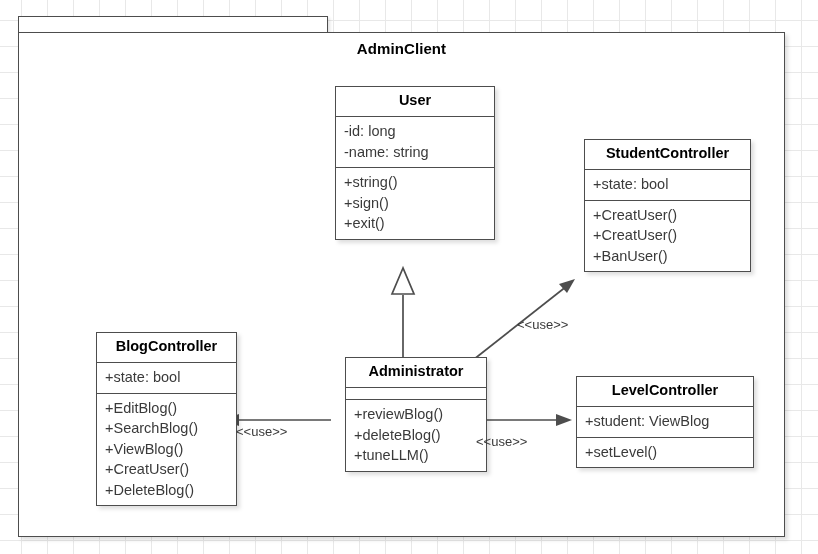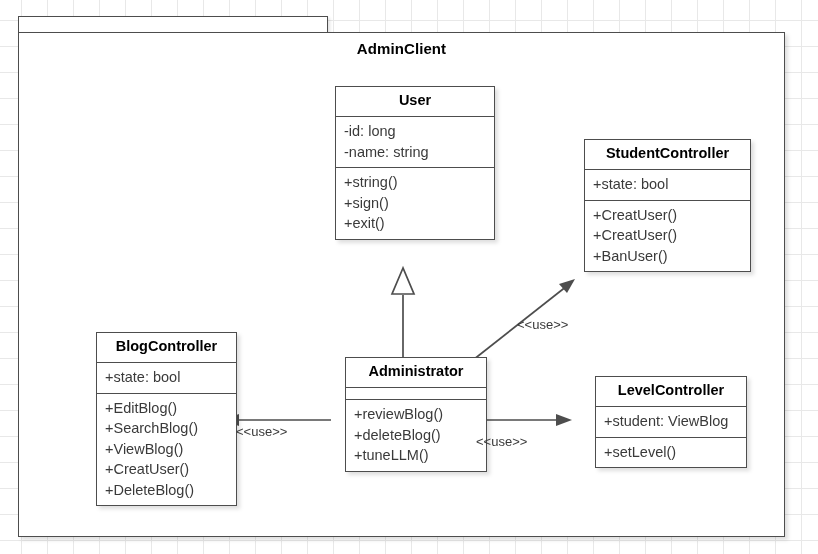--- a/index.html
+++ b/index.html
@@ -180,21 +180,21 @@
   <div class="cls" style="left:331px; top:357px; width:142px;">
     <div class="cls-name">Administrator</div>
     <div class="cls-sec empty"></div>
     <div class="cls-sec">
       <div class="row">+reviewBlog()</div>
       <div class="row">+deleteBlog()</div>
       <div class="row">+tuneLLM()</div>
     </div>
   </div>
 
-  <div class="cls" style="left:581px; top:376px; width:152px;">
+  <div class="cls" style="left:562px; top:376px; width:178px;">
     <div class="cls-name">LevelController</div>
     <div class="cls-sec">
       <div class="row">+student: ViewBlog</div>
     </div>
     <div class="cls-sec">
       <div class="row">+setLevel()</div>
     </div>
   </div>
 
 

